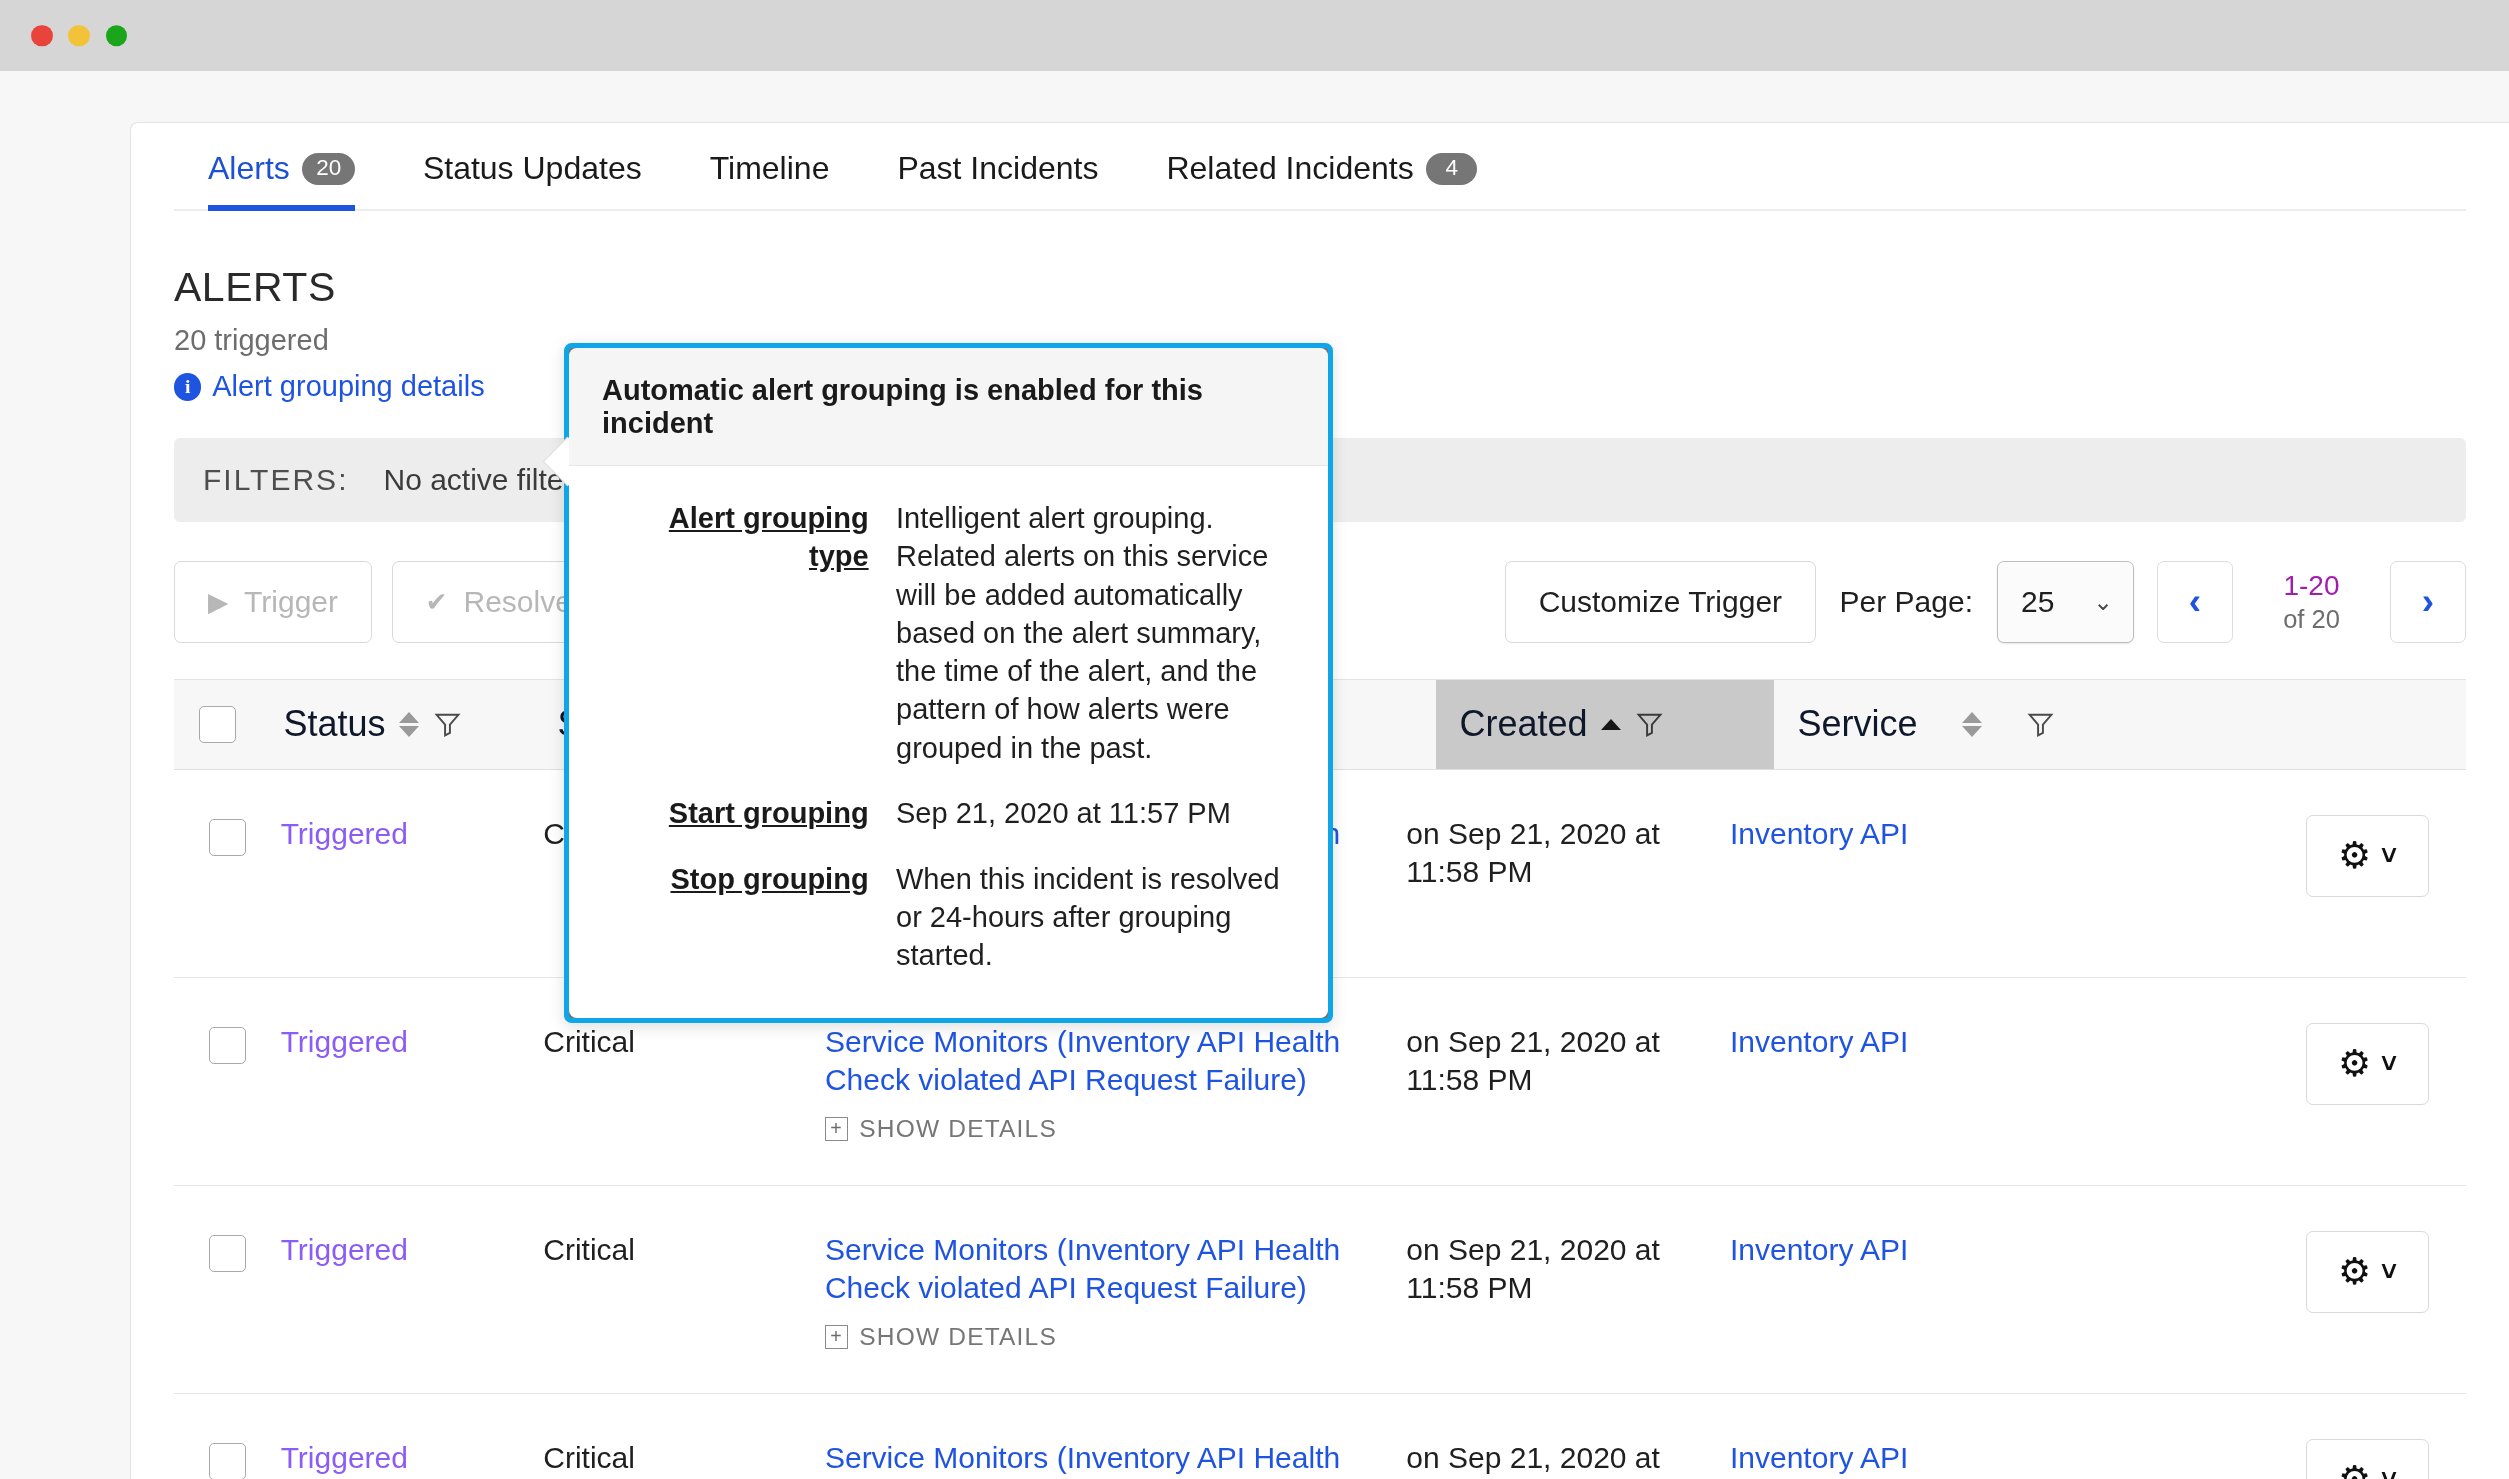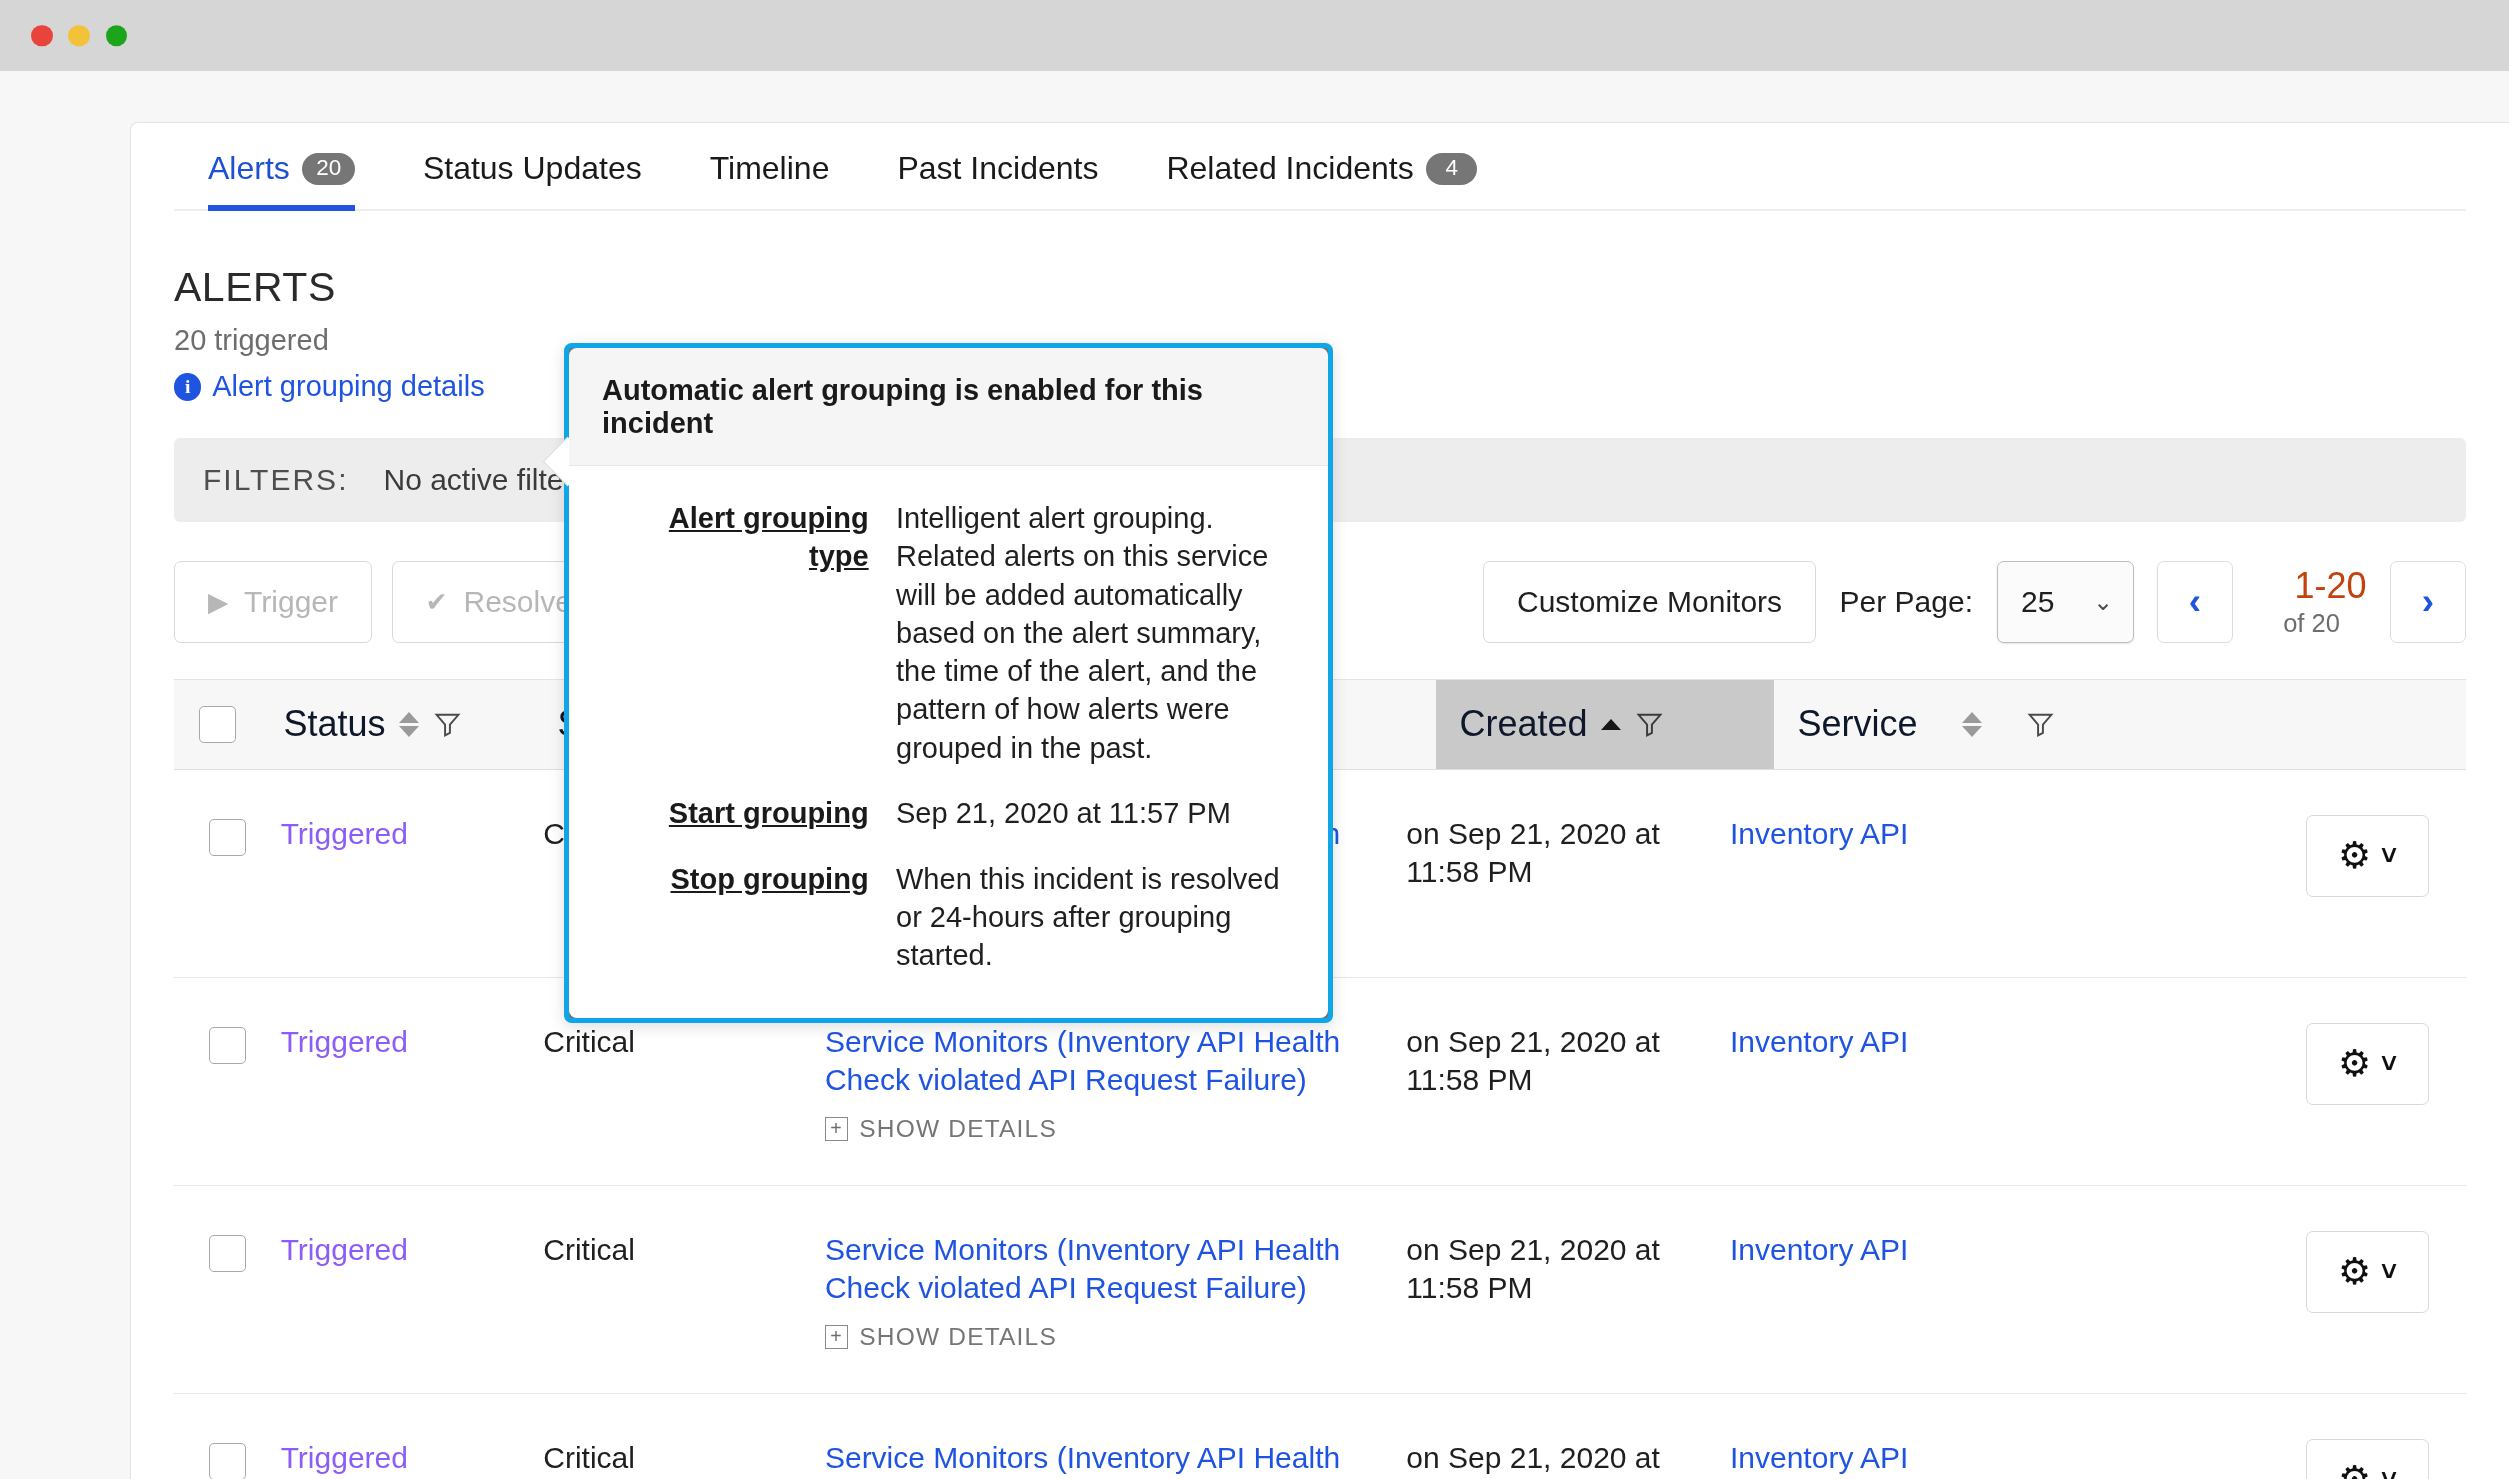--- a/index.html
+++ b/index.html
@@ -187,21 +187,21 @@
     border: 1px solid #dcdcdc;
     border-radius: 6.9px;
     background: #ffffff;
     display: flex; align-items: center; justify-content: center;
     color: #1f54e0;
     font-size: 37px;
     font-weight: bold;
     cursor: pointer;
   }
   .page-counter { text-align: center; min-width: 110px; }
-  .page-range { font-size: 36px; color: #c2410c; line-height: 1.05; text-align: right; }
+  .page-range { font-size: 28px; color: #a21caf; line-height: 1.05; }
   .page-total { font-size: 25.5px; color: #6d6d6d; margin-top: 3.9px; }
 
   
   .table {
     margin: 25.5px 43px 0 43px;
     border-top: 1px solid #e3e3e3;
   }
   .thead {
     display: flex;
     height: 90px;
@@ -410,21 +410,21 @@
         <span>Trigger</span>
       </div>
       <div class="btn disabled">
         <span class="btn-icon">✔</span>
         <span>Resolve</span>
       </div>
     </div>
 
     <div class="toolbar-right">
       <div class="btn">
-        <span>Customize Monitors</span>
+        <span>Customize Trigger</span>
       </div>
       <span class="per-page-label">Per Page:</span>
       <div class="select-box">
         <span>25</span>
         <span class="chev">⌄</span>
       </div>
       <div class="page-btn">
         <span>‹</span>
       </div>
       <div class="page-counter">

